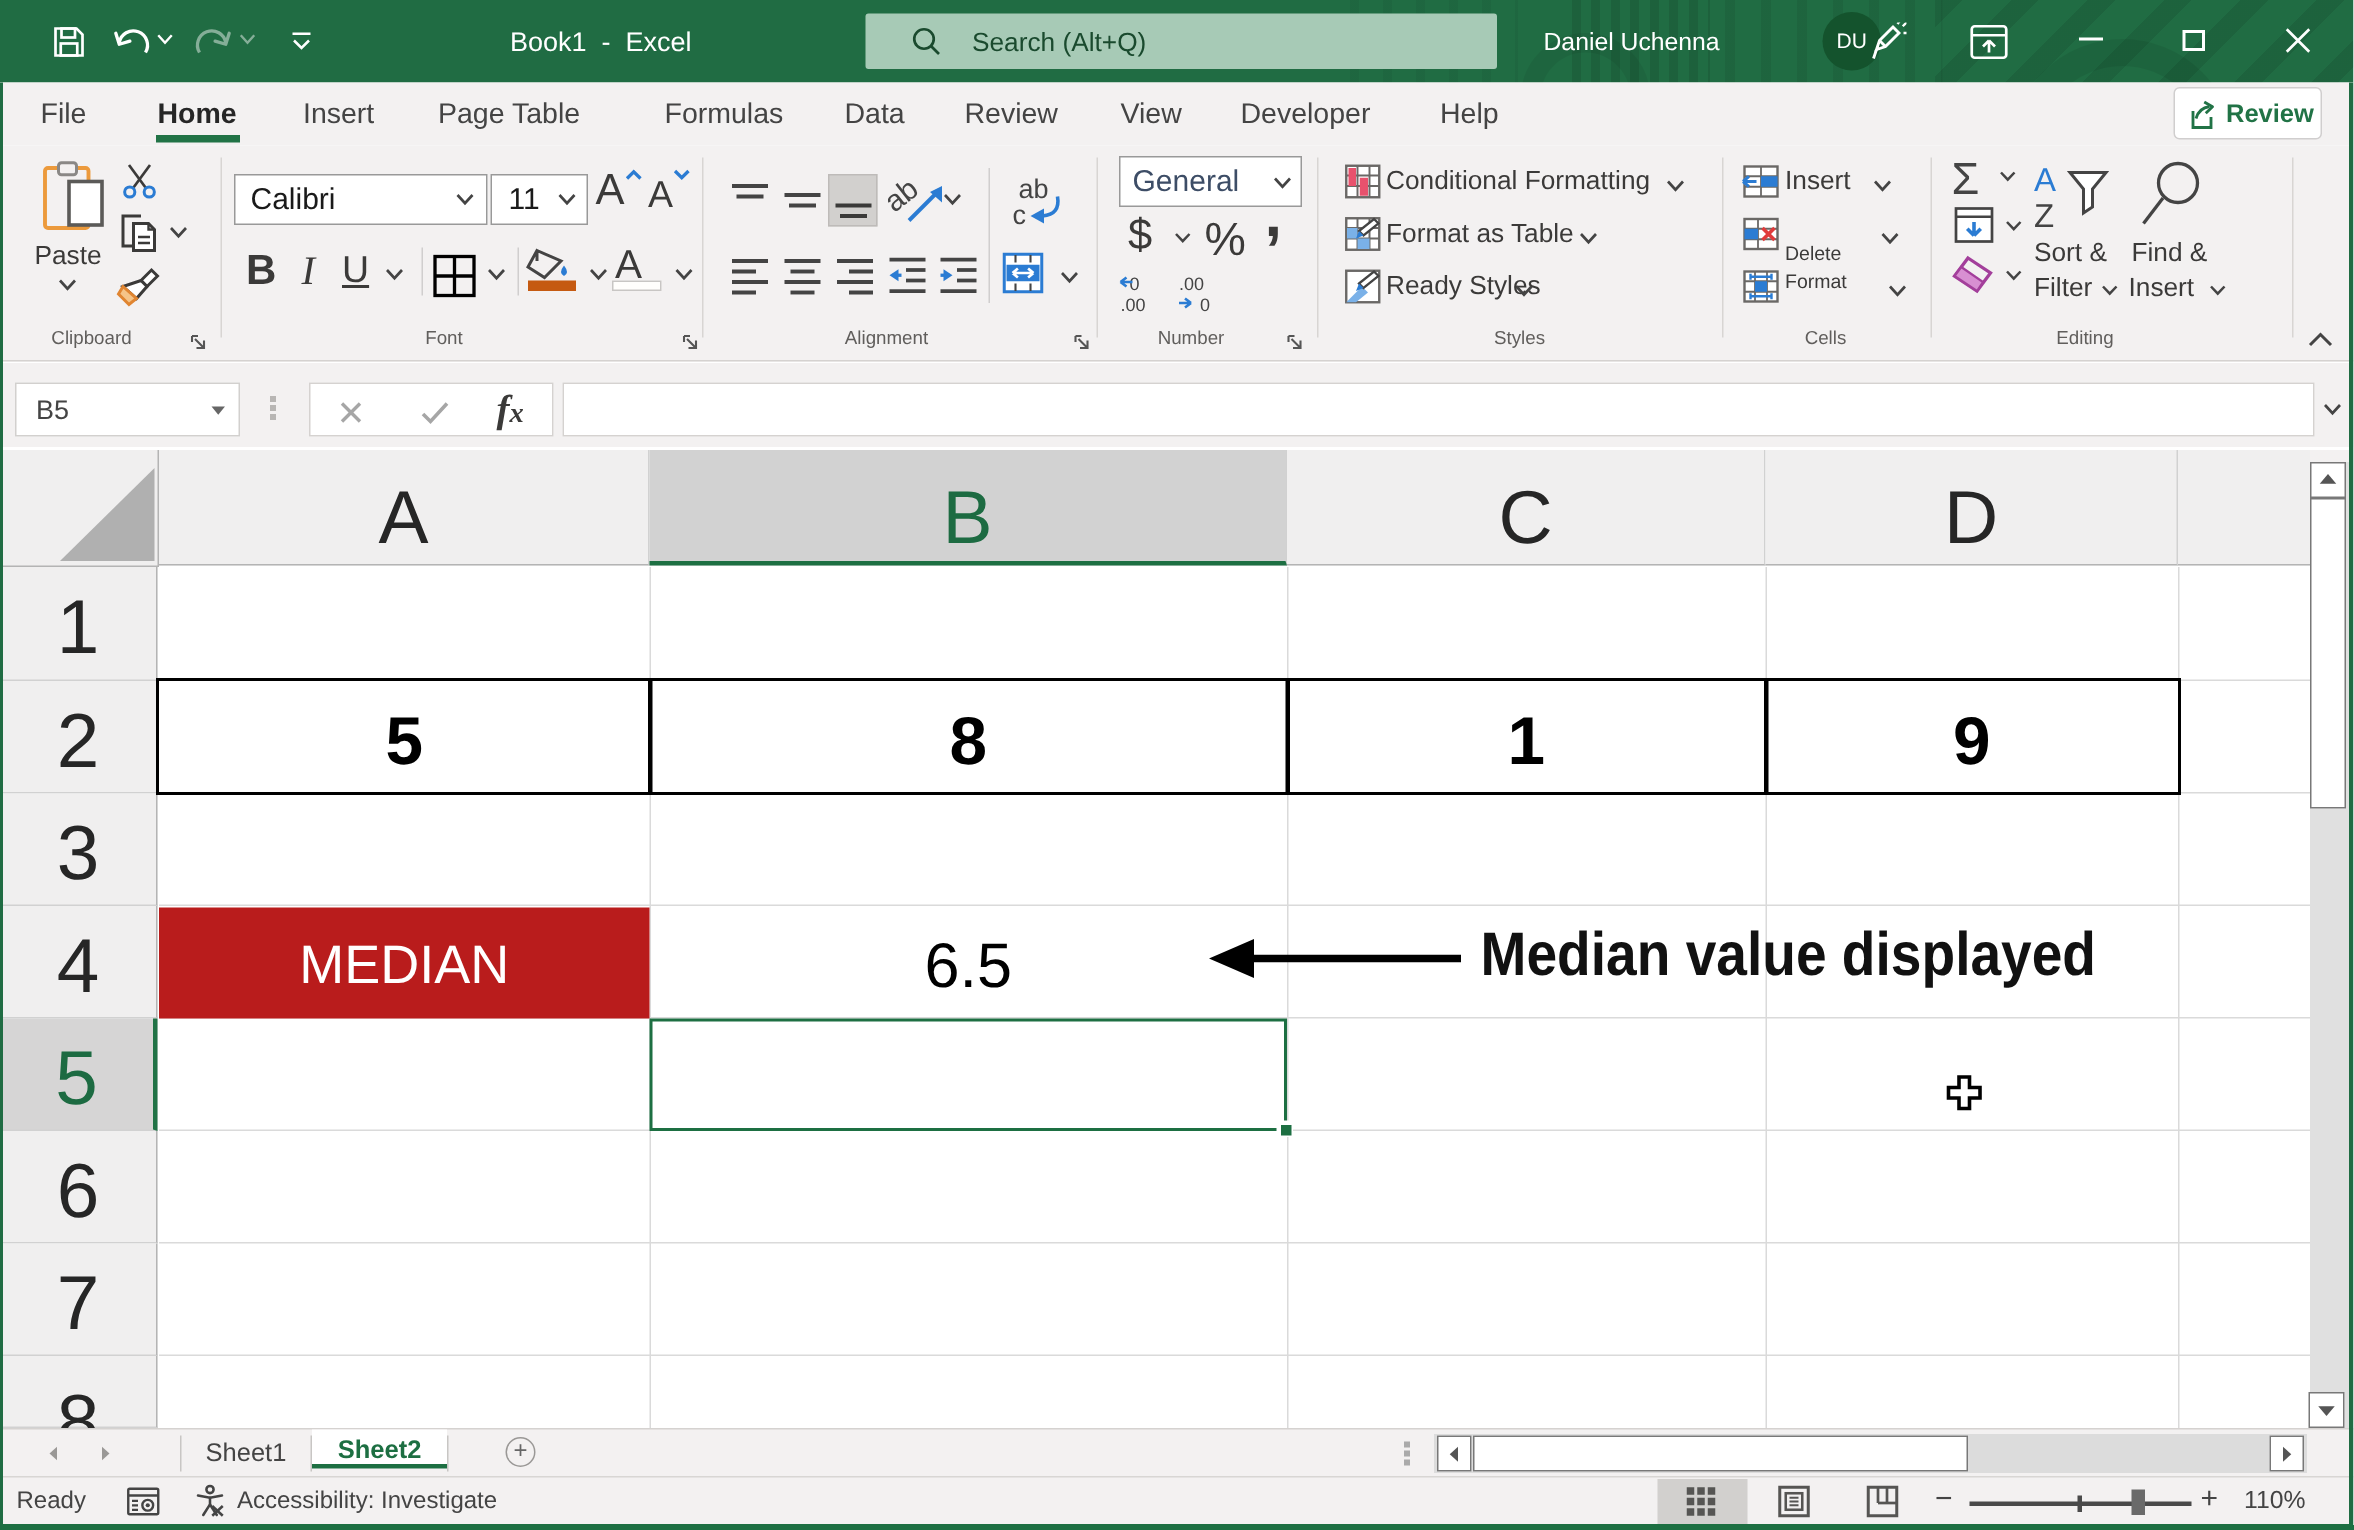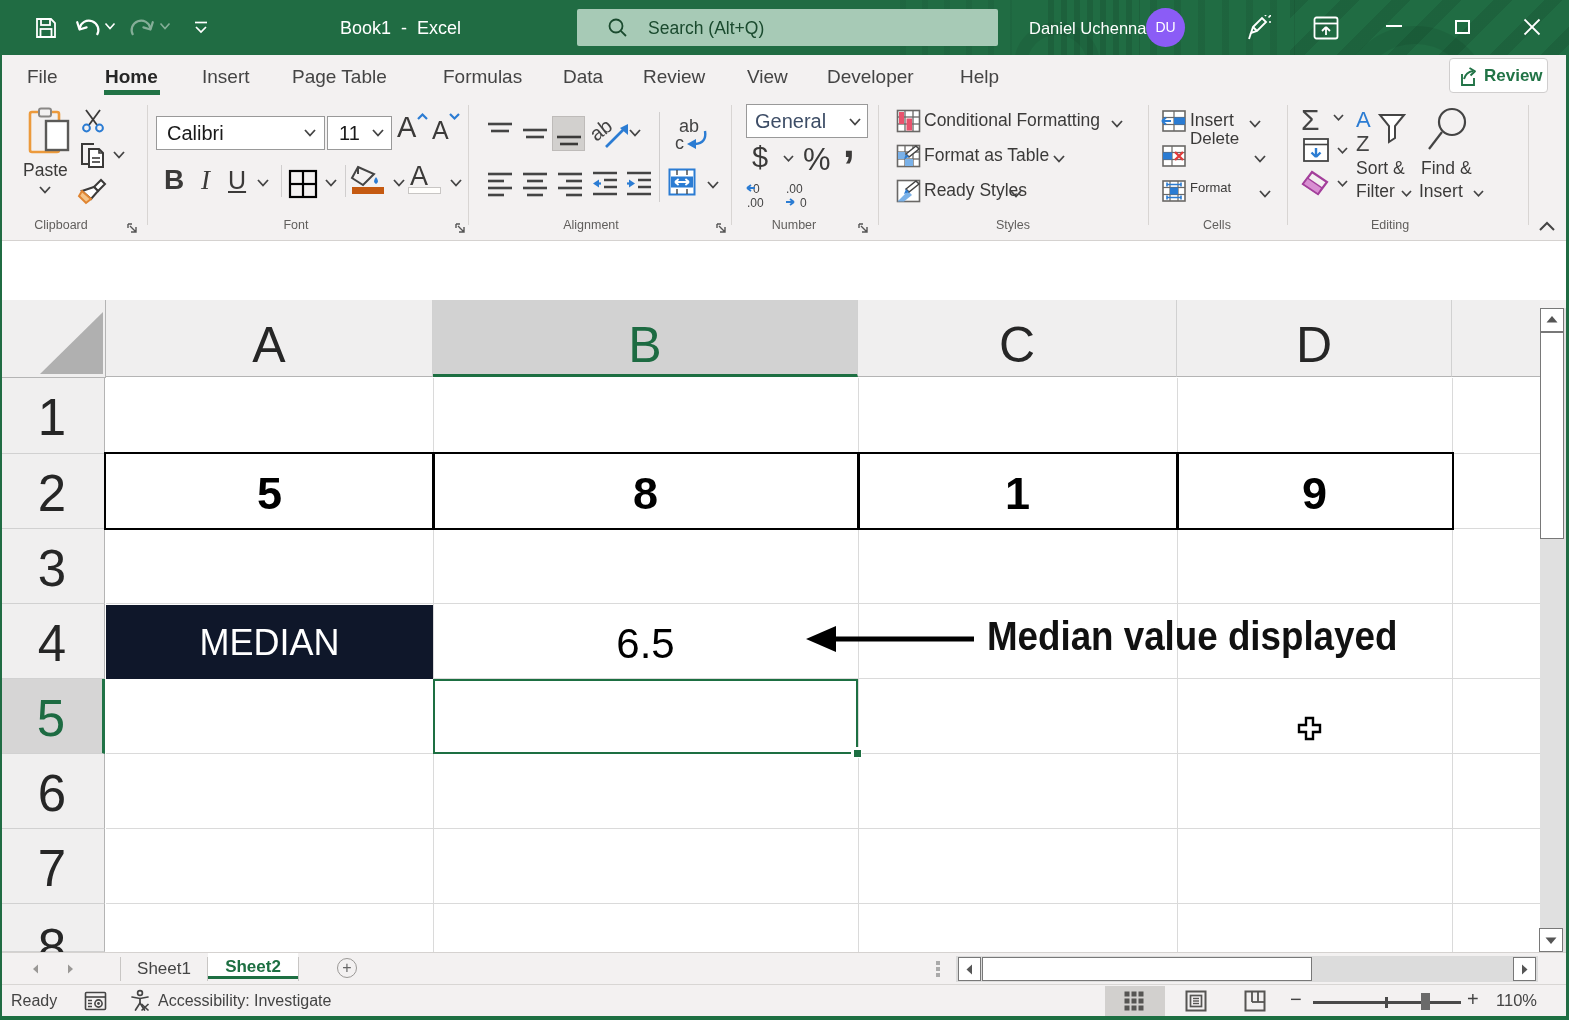--- a/index.html
+++ b/index.html
@@ -9,21 +9,21 @@
   #win { position:absolute; left:0; top:0; width:1569px; height:1020px; }
 
   
   #titlebar { position:absolute; left:0; top:0; width:1569px; height:55px; background:#206c43; overflow:hidden; }
   .tb-deco { position:absolute; }
   #titlebar svg.tbicon { position:absolute; }
   #ttext { position:absolute; left:340px; top:0; height:55px; line-height:56px; color:#fff; font-size:18px; }
   #searchbox { position:absolute; left:577px; top:9px; width:421px; height:37px; background:#a7cab6; border-radius:2px; }
   #searchbox .stext { position:absolute; left:71px; top:0; height:37px; line-height:38px; font-size:17.5px; color:#1a4a2e; }
   #username { position:absolute; left:1029px; top:0; height:55px; line-height:56px; color:#fff; font-size:16.5px; }
-  #avatar { position:absolute; left:1146px; top:8px; width:39px; height:39px; border-radius:50%; background:#8b5cf6; color:#fff; font-size:14px; text-align:center; line-height:39px; }
+  #avatar { position:absolute; left:1215px; top:8px; width:39px; height:39px; border-radius:50%; background:#14532d; color:#fff; font-size:14px; text-align:center; line-height:39px; }
 
   
   #menubar { position:absolute; left:0; top:55px; width:1569px; height:42px; background:#f3f1f1; }
   .mitem { position:absolute; top:0; height:42px; line-height:44px; font-size:19px; color:#444; }
   #homeu { position:absolute; left:104px; top:90px; width:56px; height:5px; background:#217346; }
   #sharebtn { position:absolute; left:1449px; top:58px; width:99px; height:35px; background:#fff; border:1px solid #d0cece; border-radius:4px; }
   #sharebtn span { position:absolute; left:34px; top:0; line-height:34px; font-size:17px; color:#217346; font-weight:bold; }
 
   
   #ribbon { position:absolute; left:0; top:97px; width:1569px; height:144px; background:#f3f1f1; border-bottom:1px solid #d5d2d0; }
@@ -408,21 +408,21 @@
         <path d="M2 2 L7 7.5 L12 2" fill="none" stroke="#444" stroke-width="1.8"></path>
       </svg>
     <svg class="abs" style="left:1161px;top:47px" width="26" height="24" viewBox="0 0 26 24">
       <rect x="2" y="2" width="22" height="20" fill="#fff" stroke="#6a6866" stroke-width="1.6"></rect>
       <line x1="2" y1="8.5" x2="24" y2="8.5" stroke="#6a6866" stroke-width="1.2"></line>
         <line x1="2" y1="15.5" x2="24" y2="15.5" stroke="#6a6866" stroke-width="1.2"></line>
       <line x1="11" y1="2" x2="11" y2="22" stroke="#6a6866" stroke-width="1.2"></line>
       <rect x="2" y="8.5" width="9" height="7" fill="#2b7cd3"></rect>
       <path d="M14 8 l8 8 M22 8 l-8 8" stroke="#e03b3b" stroke-width="2.4" fill="none"></path>
     </svg>
-    <div class="rtext" style="left:1190px;top:32px;font-size:17px">Delete</div>
+    <div class="rtext" style="left:1190px;top:64px;font-size:13px">Delete</div>
     <svg class="chev" style="left:1253px;top:57px" width="14" height="10">
         <path d="M2 2 L7 7.5 L12 2" fill="none" stroke="#444" stroke-width="1.8"></path>
       </svg>
     <svg class="abs" style="left:1161px;top:82px" width="26" height="24" viewBox="0 0 26 24">
       <rect x="2" y="2" width="22" height="20" fill="#fff" stroke="#6a6866" stroke-width="1.6"></rect>
       <line x1="2" y1="8.5" x2="24" y2="8.5" stroke="#6a6866" stroke-width="1.2"></line>
         <line x1="2" y1="15.5" x2="24" y2="15.5" stroke="#6a6866" stroke-width="1.2"></line>
       <line x1="9" y1="2" x2="9" y2="22" stroke="#6a6866" stroke-width="1.2"></line>
         <line x1="17" y1="2" x2="17" y2="22" stroke="#6a6866" stroke-width="1.2"></line>
       <rect x="9" y="8.5" width="8" height="7" fill="#2b7cd3"></rect>
@@ -474,20 +474,43 @@
     <div class="rtext" style="left:1421px;top:61px;font-size:17.5px">Find &amp;</div>
     <div class="rtext" style="left:1419px;top:84px;font-size:17.5px">Insert</div>
     <svg class="chev" style="left:1472px;top:92px" width="13" height="9">
         <path d="M2 2 L6.5 6.8 L11 2" fill="none" stroke="#444" stroke-width="1.7"></path>
       </svg>
     <div class="glabel" style="left:1355px;width:70px">Editing</div>
     <svg class="abs" style="left:1537px;top:122px" width="20" height="14">
         <path d="M3 11 L10 4 L17 11" fill="none" stroke="#444" stroke-width="2"></path>
       </svg>
   </div>
+  <div id="fbar">
+    <div id="namebox">B5</div>
+    <svg class="abs" style="left:139px;top:26px" width="13" height="10">
+        <polygon points="2,3 11,3 6.5,8.5" fill="#666"></polygon>
+      </svg>
+    <div class="abs" style="left:180px;top:22px;width:4px;height:4px;background:#b8b6b4"></div>
+    <div class="abs" style="left:180px;top:28px;width:4px;height:4px;background:#b8b6b4"></div>
+    <div class="abs" style="left:180px;top:34px;width:4px;height:4px;background:#b8b6b4"></div>
+    <div id="fxbox">
+      <svg class="abs" style="left:18px;top:10px" width="18" height="18">
+          <line x1="3" y1="3" x2="15" y2="15" stroke="#a6a6a6" stroke-width="2.2"></line>
+          <line x1="15" y1="3" x2="3" y2="15" stroke="#a6a6a6" stroke-width="2.2"></line>
+        </svg>
+      <svg class="abs" style="left:73px;top:10px" width="20" height="18">
+          <path d="M2 10 L7 15 L18 3" fill="none" stroke="#a6a6a6" stroke-width="2.4"></path>
+        </svg>
+      <div class="abs" style="left:124px;top:2px;font-size:26px;font-style:italic;font-weight:bold;color:#3b3a39;font-family:'Liberation Serif',serif">f<span style="font-size:19px">x</span></div>
+    </div>
+    <div id="finput"></div>
+    <svg class="abs" style="left:1548px;top:26px" width="14" height="10">
+        <path d="M2 2 L7 7.5 L12 2" fill="none" stroke="#444" stroke-width="1.8"></path>
+      </svg>
+  </div>
   <div id="grid">
 
     <div class="abs" style="left:0;top:0;width:106px;height:78px;background:#f0efef;border-right:1px solid #b4b4b4;border-bottom:1px solid #b4b4b4">
       <svg width="105" height="77" style="position:absolute;left:0;top:0">
           <polygon points="103,12 103,74 40,74" fill="#b0b0b0"></polygon>
         </svg>
     </div>
 
     <div class="colh" style="left:106px;width:327px">A</div>
     <div class="colh" style="left:433px;width:425px;background:#d2d2d2;color:#1d6b42;border-bottom:3px solid #1d6f42;line-height:90px">B</div>
@@ -519,21 +542,21 @@
     <div class="abs" style="left:104px;top:152px;width:1350px;height:78px;border:2.5px solid #000"></div>
     <div class="abs" style="left:432px;top:152px;width:2.5px;height:78px;background:#000"></div>
     <div class="abs" style="left:857px;top:152px;width:2.5px;height:78px;background:#000"></div>
     <div class="abs" style="left:1176px;top:152px;width:2.5px;height:78px;background:#000"></div>
 
     <div class="cellv" style="left:106px;top:154px;width:327px;height:75px;line-height:79px">5</div>
     <div class="cellv" style="left:433px;top:154px;width:425px;height:75px;line-height:79px">8</div>
     <div class="cellv" style="left:858px;top:154px;width:319px;height:75px;line-height:79px">1</div>
     <div class="cellv" style="left:1177px;top:154px;width:275px;height:75px;line-height:79px">9</div>
 
-    <div class="abs" style="left:106px;top:305px;width:327px;height:74px;background:#0f172a;color:#fff;font-size:36px;text-align:center;line-height:76px">MEDIAN</div>
+    <div class="abs" style="left:106px;top:305px;width:327px;height:74px;background:#b91c1c;color:#fff;font-size:36px;text-align:center;line-height:76px">MEDIAN</div>
 
     <div class="abs" style="left:433px;top:304px;width:425px;height:75px;font-size:42px;color:#000;text-align:center;line-height:79px">6.5</div>
 
     <svg class="abs" style="left:800px;top:318px" width="180" height="42" viewBox="0 0 180 42">
       <line x1="28" y1="21" x2="174" y2="21" stroke="#000" stroke-width="5"></line>
       <polygon points="6,21 36,8 36,34" fill="#000"></polygon>
     </svg>
 
     <div class="abs" id="annot" style="left:987px;top:304px;height:75px;line-height:65px;font-size:41px;font-weight:bold;color:#111;white-space:nowrap;transform:scaleX(0.896);transform-origin:left center">Median value displayed</div>
 

